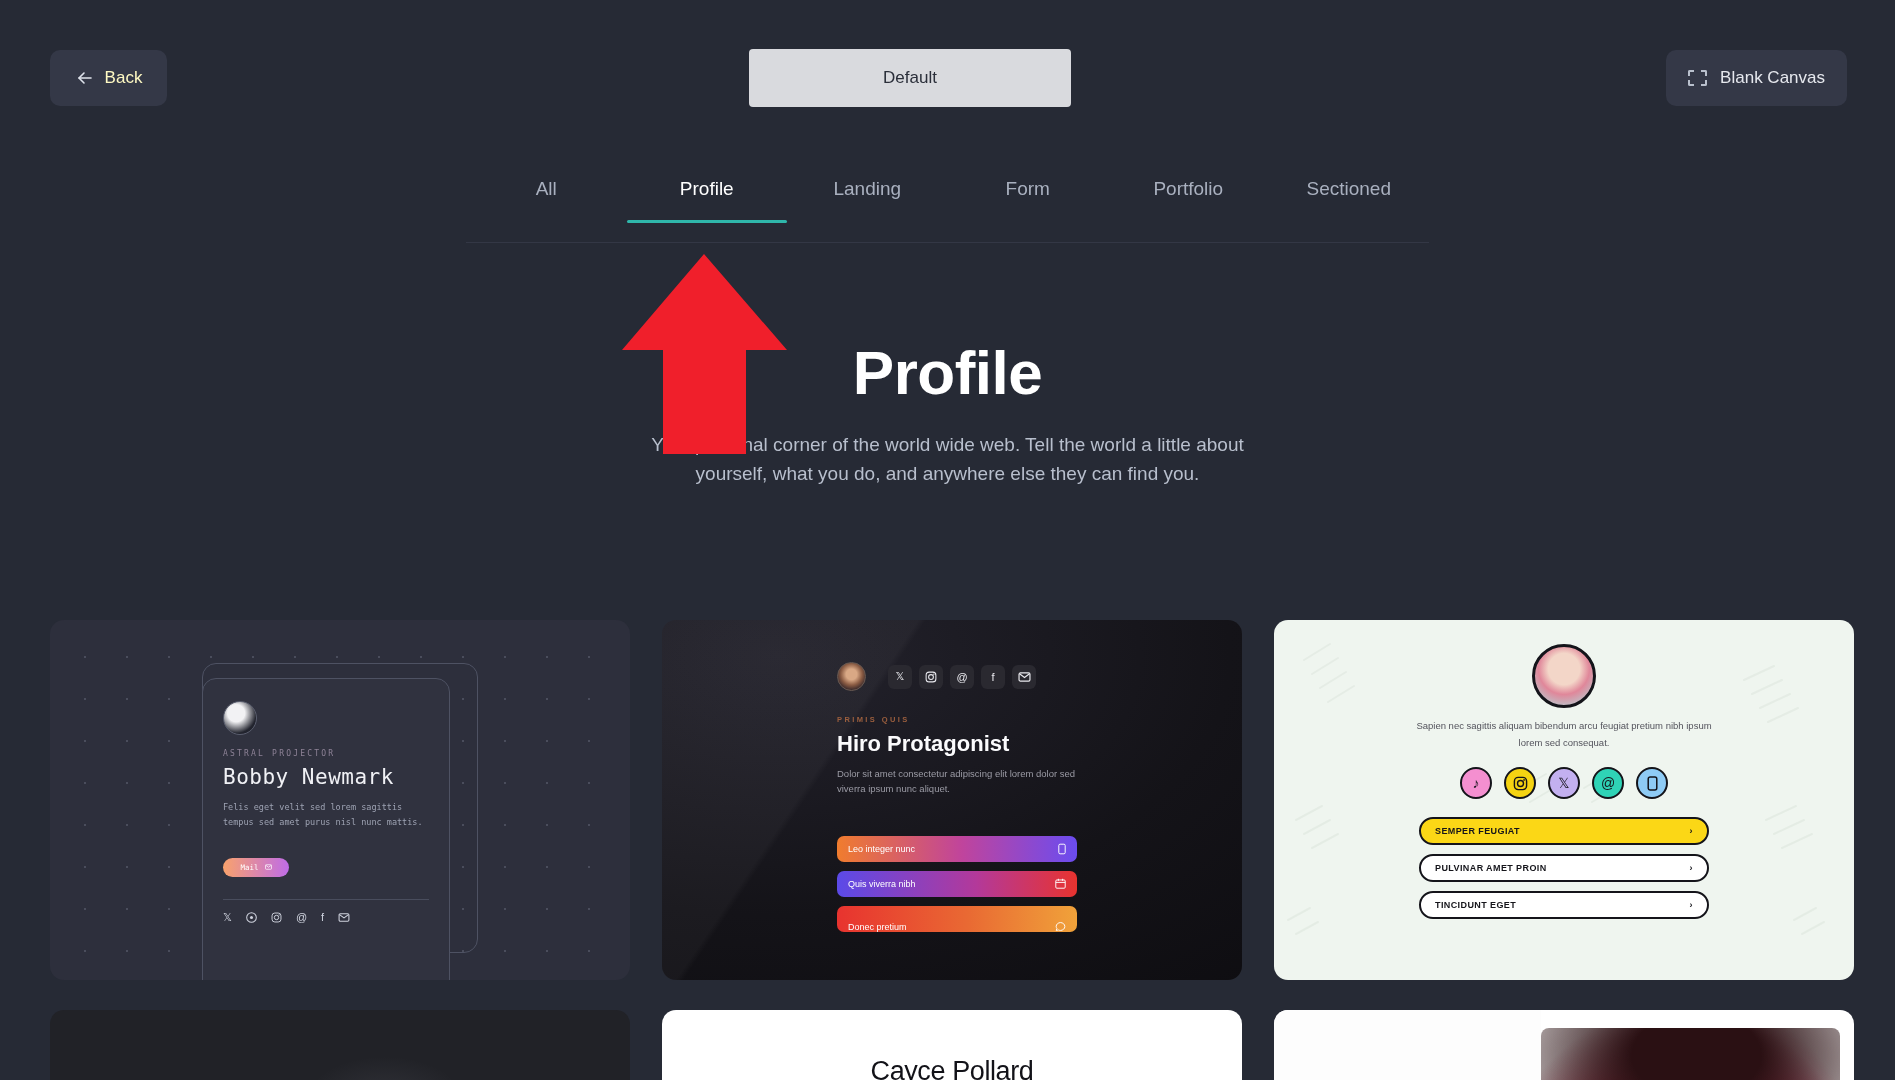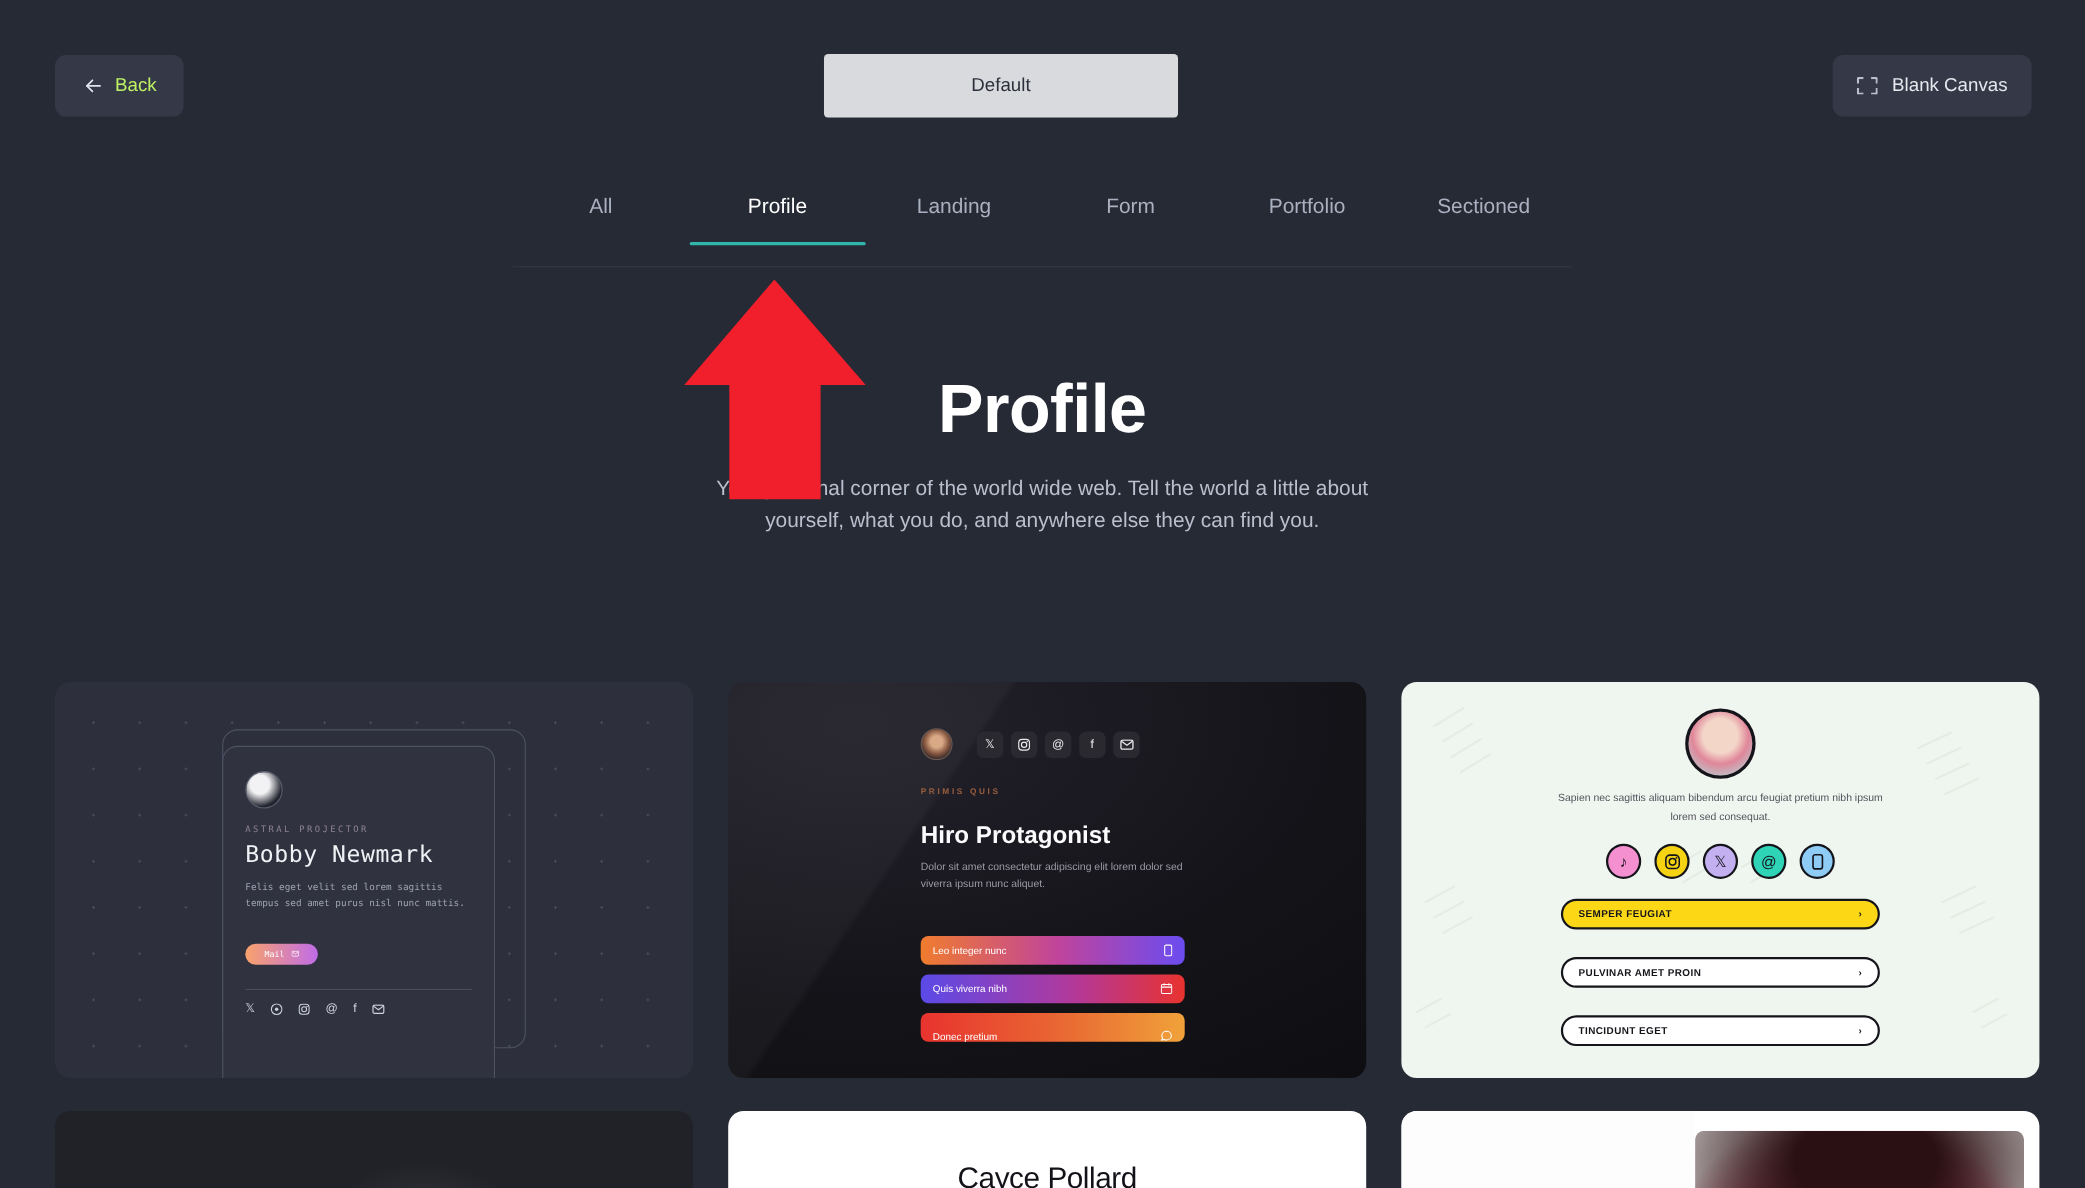--- a/index.html
+++ b/index.html
@@ -13,21 +13,21 @@
 
   
   .topbar {
     position: absolute; top: 0; left: 0; width: 1895px; height: 122px;
   }
   .back-btn {
     position: absolute; left: 50px; top: 50px;
     width: 117px; height: 56px;
     background: #343847; border-radius: 10px;
     display: flex; align-items: center; justify-content: center; gap: 10px;
-    color: #bef264; font-size: 17px; cursor: pointer;
+    color: #fef9c3; font-size: 17px; cursor: pointer;
   }
   .arrow-left-icon { display:inline-flex; width:20px; height:20px; }
   .seg {
     position: absolute; left: 749px; top: 49px;
     width: 322px; height: 58px;
     border-radius: 4px; overflow: hidden; display: flex;
     background: #7f1d1d;
   }
   .seg-item {
     flex: 1; display: flex; align-items: center; justify-content: center;
@@ -149,21 +149,21 @@
   .c2 .sicons { display: flex; gap: 7px; margin-left: 11px; }
   .c2 .sicon {
     width: 24px; height: 24px; border-radius: 6px; background: #2a2930;
     display: flex; align-items: center; justify-content: center;
     color: #e9e9ee; font-size: 11px;
   }
   .c2 .eyebrow {
     margin-top: 24px; font-size: 7.5px; letter-spacing: 2.4px; color: #9c5f3e;
     font-weight: bold;
   }
-  .c2 .name { margin-top: 22px; font-size: 22px; font-weight: bold; color: #fbfbfd; }
+  .c2 .name { margin-top: 7px; font-size: 22px; font-weight: bold; color: #fbfbfd; }
   .c2 .bio { margin-top: 9px; font-size: 9.5px; line-height: 1.62; color: #9b9ba5; }
   .c2 .links { margin-top: 18px; display: flex; flex-direction: column; gap: 9px; }
   .c2 .link {
     height: 26px; border-radius: 7px; padding: 0 11px;
     display: flex; align-items: center; justify-content: space-between;
     font-size: 9px; color: #ffffff;
   }
   .c2 .l1 { background: linear-gradient(90deg, #f07c2e 0%, #c0449c 52%, #6b4cf0 100%); margin-top: 21px; }
   .c2 .l2 { background: linear-gradient(90deg, #5b4ae8 0%, #b3399a 58%, #e8332f 100%); }
   .c2 .l3 { background: linear-gradient(90deg, #e8332f 0%, #e96a33 55%, #f0a23a 100%); align-items: flex-end; }
@@ -178,21 +178,21 @@
     background: radial-gradient(circle at 50% 38%, #f3d6c8 0 34%, #e0879a 55%, #b9c6cc 85%);
   }
   .c3 .title { margin-top: 14px; font-size: 26px; font-weight: bold; color: #15151b; letter-spacing: -0.6px; }
   .c3 .bio { margin: 10px auto 0; width: 300px; font-size: 9.5px; line-height: 1.75; color: #53535c; }
   .c3 .socials { margin-top: 16px; display: flex; gap: 12px; justify-content: center; }
   .c3 .sc {
     width: 32px; height: 32px; border-radius: 50%; border: 2px solid #14141a;
     display: flex; align-items: center; justify-content: center;
     font-size: 14px; color: #14141a;
   }
-  .c3 .buttons { margin: 18px auto 0; width: 290px; display: flex; flex-direction: column; gap: 25px; }
+  .c3 .buttons { margin: 18px auto 0; width: 290px; display: flex; flex-direction: column; gap: 9px; }
   .c3 .btn {
     height: 28px; border-radius: 14px; border: 2px solid #14141a;
     background: #ffffff; display: flex; align-items: center;
     justify-content: space-between; padding: 0 14px;
     font-size: 9px; font-weight: bold; letter-spacing: 0.4px; color: #15151b;
   }
   .c3 .btn.primary { background: #fbd716; }
 
   
   .grid2 {

